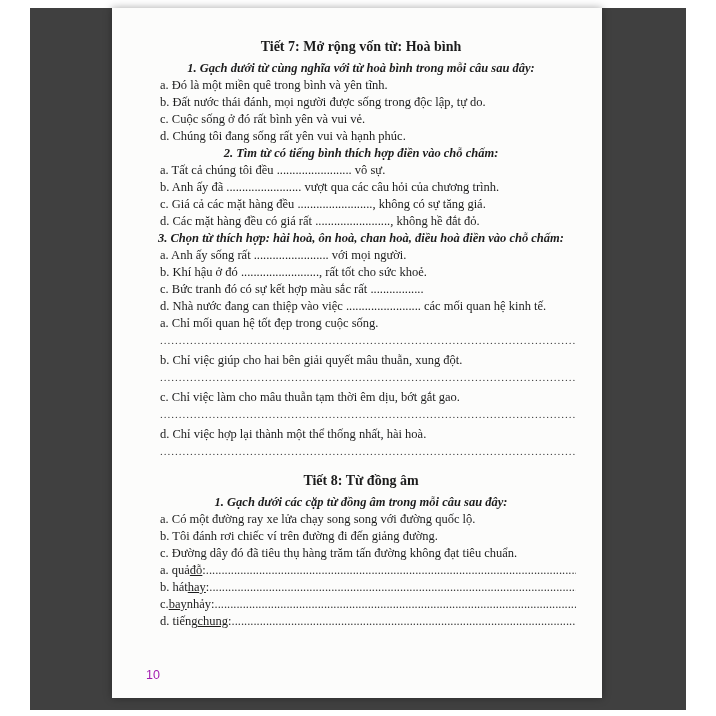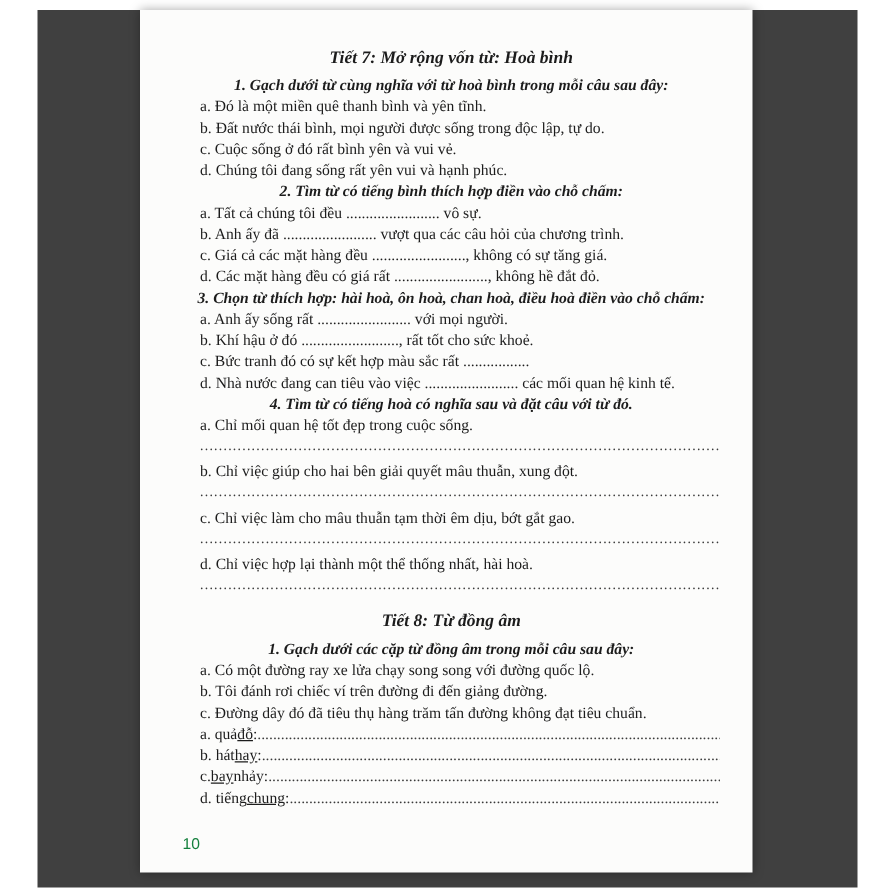--- a/index.html
+++ b/index.html
@@ -2,61 +2,60 @@
 <html><head>
 <meta charset="utf-8">
 <style>
   html,body{margin:0;padding:0;background:#ffffff;}
   .canvas{position:relative;width:716px;height:716px;background:#ffffff;overflow:hidden;
           font-family:"Liberation Serif", serif;color:#1c1c1c;}
   .photo{position:absolute;left:30px;top:8px;width:656px;height:702px;background:#404040;}
   .page{position:absolute;left:82px;top:0;width:490px;height:690px;background:#fcfcfb;
         box-shadow:0 0 8px rgba(0,0,0,0.35);}
   .content{padding:30px 26px 0 34px;font-size:12.5px;line-height:17px;}
-  .sec-title{margin:0 0 5px 0;text-align:center;font-size:14px;font-weight:bold;font-style:italic;}
+  .sec-title{margin:0 0 5px 0;text-align:center;font-size:14px;font-weight:bold;}
   .sec-title.second{margin-top:12px;}
   .prompt{font-weight:bold;font-style:italic;text-align:center;}
   .item{margin-left:14px;white-space:nowrap;overflow:hidden;}
   .blankrow{display:flex;align-items:flex-start;}
   .dots{flex:1 1 auto;overflow:hidden;white-space:nowrap;color:#3a3a3a;}
   .dotline{margin-left:14px;overflow:hidden;white-space:nowrap;color:#3a3a3a;
            letter-spacing:1px;font-size:11px;line-height:17px;margin-bottom:3px;}
   .u{text-decoration:underline;}
   .pagenum{position:absolute;left:34px;bottom:16px;font-size:12.5px;
-           font-family:"Liberation Sans", sans-serif;color:#15803d;}
+           font-family:"Liberation Sans", sans-serif;color:#a21caf;}
 </style>
 </head>
 <body>
 
 <div class="canvas">
   <div class="photo">
     <div class="page">
       <div class="content">
 
         <div class="sec-title">Tiết 7: Mở rộng vốn từ: Hoà bình</div>
 
         <div class="prompt">1. Gạch dưới từ cùng nghĩa với từ hoà bình trong mỗi câu sau đây:</div>
-        <div class="item">a. Đó là một miền quê thanh bình và yên tĩnh.</div>
-        <div class="item">b. Đất nước thái bình, mọi người được sống trong độc lập, tự do.</div>
+        <div class="item">a. Đó là một miền quê trong bình và yên tĩnh.</div>
+        <div class="item">b. Đất nước thái đánh, mọi người được sống trong độc lập, tự do.</div>
         <div class="item">c. Cuộc sống ở đó rất bình yên và vui vẻ.</div>
         <div class="item">d. Chúng tôi đang sống rất yên vui và hạnh phúc.</div>
 
         <div class="prompt">2. Tìm từ có tiếng bình thích hợp điền vào chỗ chấm:</div>
         <div class="item">a. Tất cả chúng tôi đều ........................ vô sự.</div>
         <div class="item">b. Anh ấy đã ........................ vượt qua các câu hỏi của chương trình.</div>
         <div class="item">c. Giá cả các mặt hàng đều ........................, không có sự tăng giá.</div>
         <div class="item">d. Các mặt hàng đều có giá rất ........................, không hề đắt đỏ.</div>
 
         <div class="prompt">3. Chọn từ thích hợp: hài hoà, ôn hoà, chan hoà, điều hoà điền vào chỗ chấm:</div>
         <div class="item">a. Anh ấy sống rất ........................ với mọi người.</div>
         <div class="item">b. Khí hậu ở đó ........................., rất tốt cho sức khoẻ.</div>
         <div class="item">c. Bức tranh đó có sự kết hợp màu sắc rất .................</div>
-        <div class="item">d. Nhà nước đang can tiêu vào việc ........................ các mối quan hệ kinh tế.</div>
+        <div class="item">d. Nhà nước đang can thiệp vào việc ........................ các mối quan hệ kinh tế.</div>
 
-        <div class="prompt">4. Tìm từ có tiếng hoà có nghĩa sau và đặt câu với từ đó.</div>
         <div class="item">a. Chỉ mối quan hệ tốt đẹp trong cuộc sống.</div>
         <div class="dotline">................................................................................................................................................................</div>
         <div class="item">b. Chỉ việc giúp cho hai bên giải quyết mâu thuẫn, xung đột.</div>
         <div class="dotline">................................................................................................................................................................</div>
         <div class="item">c. Chỉ việc làm cho mâu thuẫn tạm thời êm dịu, bớt gắt gao.</div>
         <div class="dotline">................................................................................................................................................................</div>
         <div class="item">d. Chỉ việc hợp lại thành một thể thống nhất, hài hoà.</div>
         <div class="dotline">................................................................................................................................................................</div>
 
         <div class="sec-title second">Tiết 8: Từ đồng âm</div>

